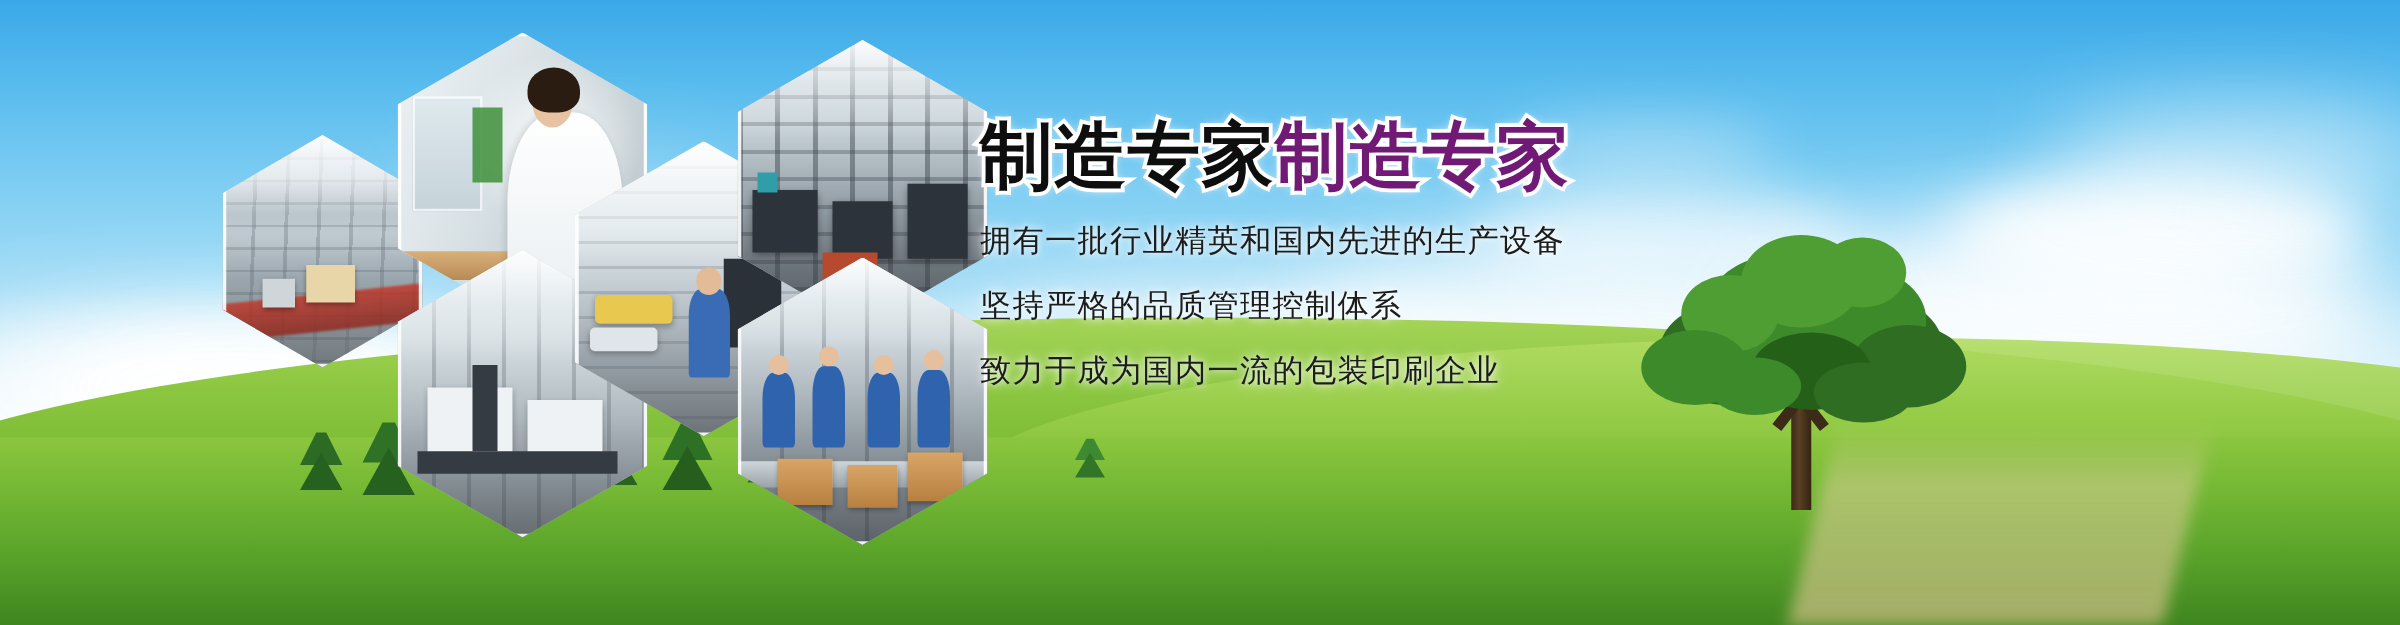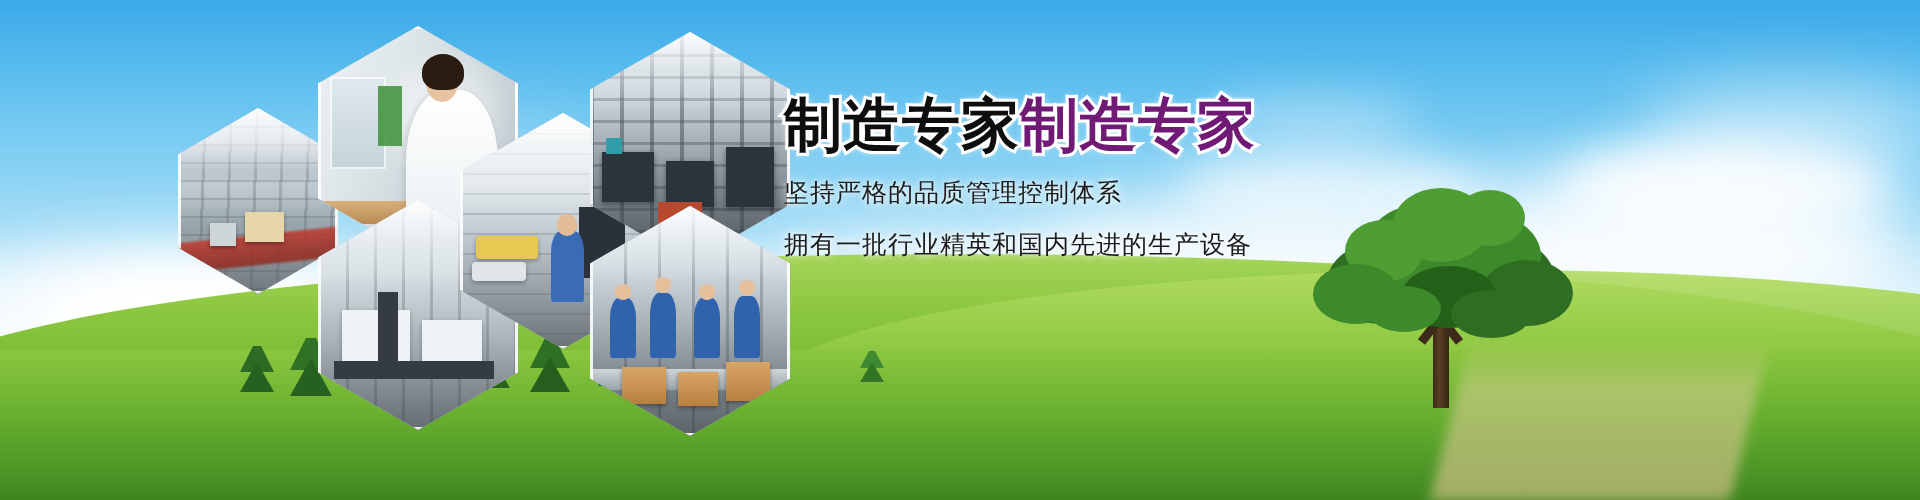--- a/index.html
+++ b/index.html
@@ -419,18 +419,19 @@
       <div class="rim"></div>
     </div>
 
   </div>
 
   <div class="textblock">
     <div class="headline">
       <span class="k1">制造专家</span><span class="k2">制造专家</span>
     </div>
     <div class="sublist">
+      <div class="subline">拥有一批行业精英和国内先进的生产设备</div>
       <div class="subline">坚持严格的品质管理控制体系</div>
-      <div class="subline">拥有一批行业精英和国内先进的生产设备</div>
+      <div class="subline">致力于成为国内一流的包装印刷企业</div>
     </div>
   </div>
 
 </div>
 
 </body></html>

